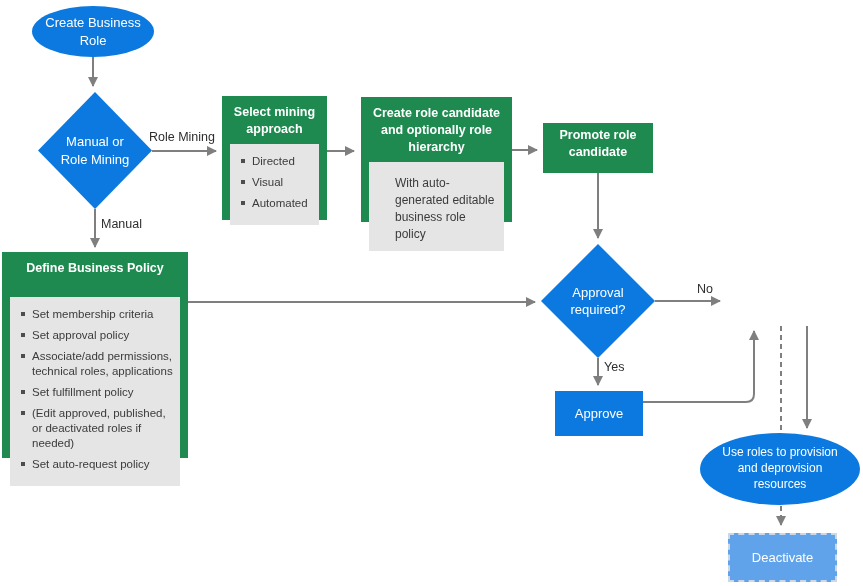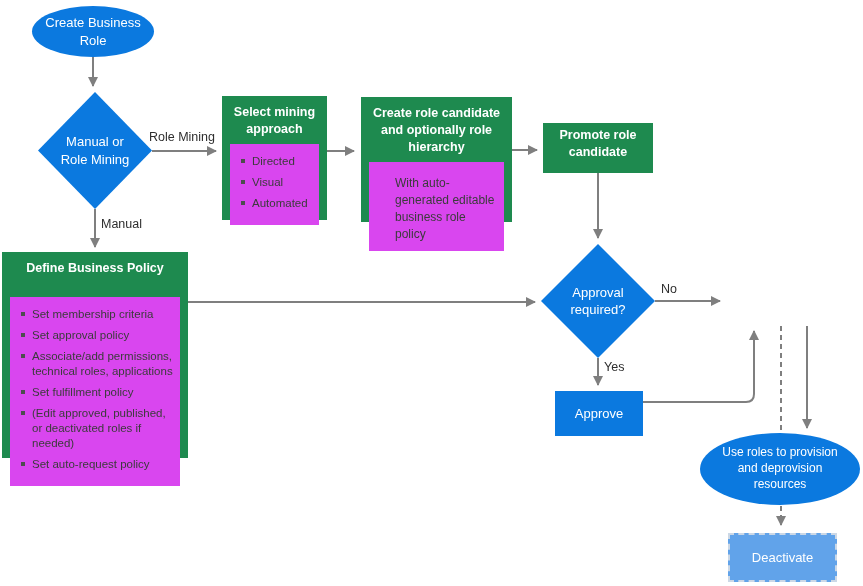--- a/index.html
+++ b/index.html
@@ -12,21 +12,21 @@
 
   .node{position:absolute;z-index:2;display:flex;align-items:center;justify-content:center;
         text-align:center;color:#fff;font-size:13px;line-height:1.32;}
   .blue{background:#0b79df;}
   .ellipse{border-radius:50%;}
   .diamond{clip-path:polygon(50% 0,100% 50%,50% 100%,0 50%);}
 
   .green-box{position:absolute;z-index:2;background:#1e8a4f;color:#fff;
              display:flex;flex-direction:column;box-sizing:border-box;padding:0 8px 8px;}
   .gb-title{padding:8px 0 6px;text-align:center;font-weight:600;font-size:12.5px;line-height:1.35;}
-  .gb-content{background:#d946ef;color:#3b3b3b;flex:1;text-align:left;}
+  .gb-content{background:#e5e5e5;color:#3b3b3b;flex:1;text-align:left;}
   .gb-content ul{list-style:none;margin:0;padding:10px 4px 8px 10px;}
   .gb-content li{font-size:11.5px;line-height:15px;margin-bottom:6px;position:relative;padding-left:12px;}
   .gb-content li::before{content:"";position:absolute;left:1px;top:5px;width:4px;height:4px;background:#4d4d4d;}
   .gb-note{font-size:12px;line-height:17px;padding:13px 6px 8px 26px;box-sizing:border-box;}
 
   .deactivate{background:#61a3ea;border:2px dashed #ccd8e6;box-sizing:border-box;}
 
   .edge-label{position:absolute;z-index:3;color:#2e2e2e;font-size:12.5px;white-space:nowrap;}
 </style>
 </head>
@@ -108,16 +108,16 @@
   <div class="node ellipse blue" style="left:700px;top:433px;width:160px;height:72px;padding:0 13px;box-sizing:border-box;font-size:12px;">
     <span>Use roles to provision and deprovision resources</span>
   </div>
 
   <div class="node deactivate" style="left:728px;top:533px;width:109px;height:49px;">
     <span>Deactivate</span>
   </div>
 
   <div class="edge-label" style="left:149px;top:130px;width:66px;text-align:right;">Role Mining</div>
   <div class="edge-label" style="left:101px;top:217px;">Manual</div>
-  <div class="edge-label" style="left:661px;top:282px;">No</div>
+  <div class="edge-label" style="left:697px;top:282px;">No</div>
   <div class="edge-label" style="left:604px;top:360px;">Yes</div>
 
 </div>
 
 </body></html>

